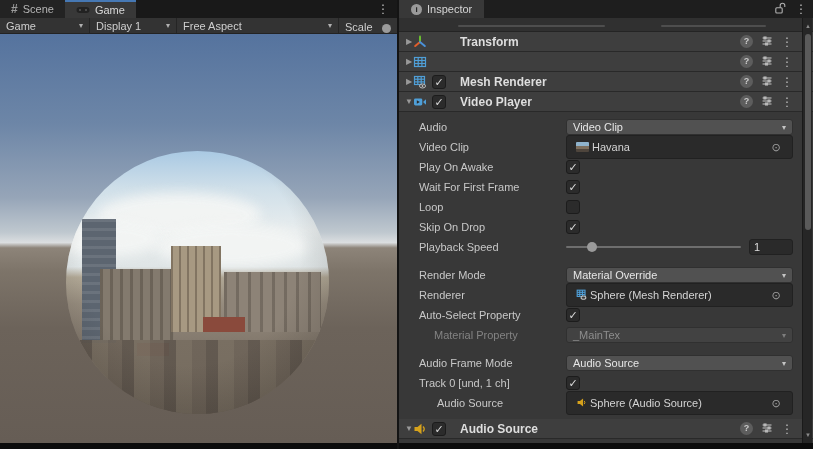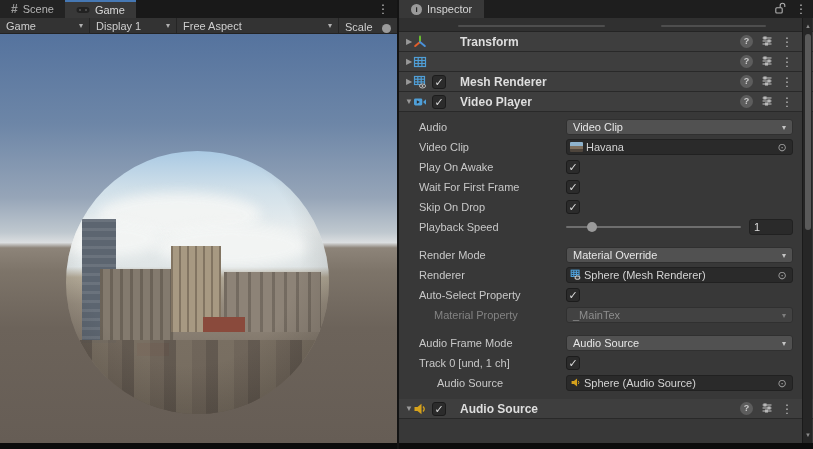--- a/index.html
+++ b/index.html
@@ -68,21 +68,21 @@
   .frow.ind1 { padding-left:35px; } .frow.ind2 { padding-left:38px; }
   .flabel { font-size:11px; color:#c8c8c8; }
   .frow.disabled .flabel { color:#838383; }
   .fctrl { position:absolute; left:167px; width:227px; height:16px; display:flex; align-items:center; }
   .gap8 { height:8px; } .gap5 { height:5px; } .gap6 { height:6px; }
 
   .dd { width:100%; height:16px; background:#515151; border-radius:3px; border:1px solid #303030; display:flex; align-items:center; justify-content:space-between; padding:0 6px; color:#e6e6e6; }
   .dd .dda { font-size:8px; color:#c4c4c4; }
   .dd.disabled { background:#424242; color:#8d8d8d; } .dd.disabled .dda { color:#7d7d7d; }
 
-  .obj { width:100%; height:16px; background:#2a2a2a; border:1px solid #212121; border-radius:3px; display:flex; align-items:center; padding:0 3px; color:#d4d4d4; }
+  .obj { width:100%; height:24px; background:#2a2a2a; border:1px solid #212121; border-radius:3px; display:flex; align-items:center; padding:0 9px; color:#d4d4d4; }
   .obj .objname { flex:1; margin-left:3px; white-space:nowrap; overflow:hidden; }
   .picker { width:14px; text-align:center; color:#a0a0a0; font-size:11px; }
   .thumb { width:13px; height:10px; border-radius:1px; background:linear-gradient(180deg,#8fb3cc 0 45%,#7d6f5e 45% 75%,#4e453c 75% 100%); }
 
   .cb { width:14px; height:14px; background:#2b2b2b; border:1px solid #1c1c1c; border-radius:3px; color:#dcdcdc; font-size:11px; line-height:12px; text-align:center; }
 
   .slider { position:relative; flex:1; height:16px; margin-right:8px; }
   .strack { position:absolute; left:0; right:0; top:7px; height:2px; background:#6e6e6e; border-radius:1px; }
   .sknob { position:absolute; left:21px; top:3px; width:10px; height:10px; border-radius:50%; background:#9a9a9a; }
   .svalue { width:44px; height:16px; background:#2a2a2a; border:1px solid #212121; border-radius:3px; color:#dddddd; padding:1px 0 0 4px; }
@@ -310,20 +310,26 @@
           </div>
       </div>
 
       <div class="frow">
         <span class="flabel">Wait For First Frame</span>
         <div class="fctrl">
             <span class="cb"><span>✓</span></span>
           </div>
       </div>
 
+      <div class="frow">
+        <span class="flabel">Loop</span>
+        <div class="fctrl">
+            <span class="cb"><span></span></span>
+          </div>
+      </div>
 
       <div class="frow">
         <span class="flabel">Skip On Drop</span>
         <div class="fctrl">
             <span class="cb"><span>✓</span></span>
           </div>
       </div>
 
       <div class="frow">
         <span class="flabel">Playback Speed</span>

